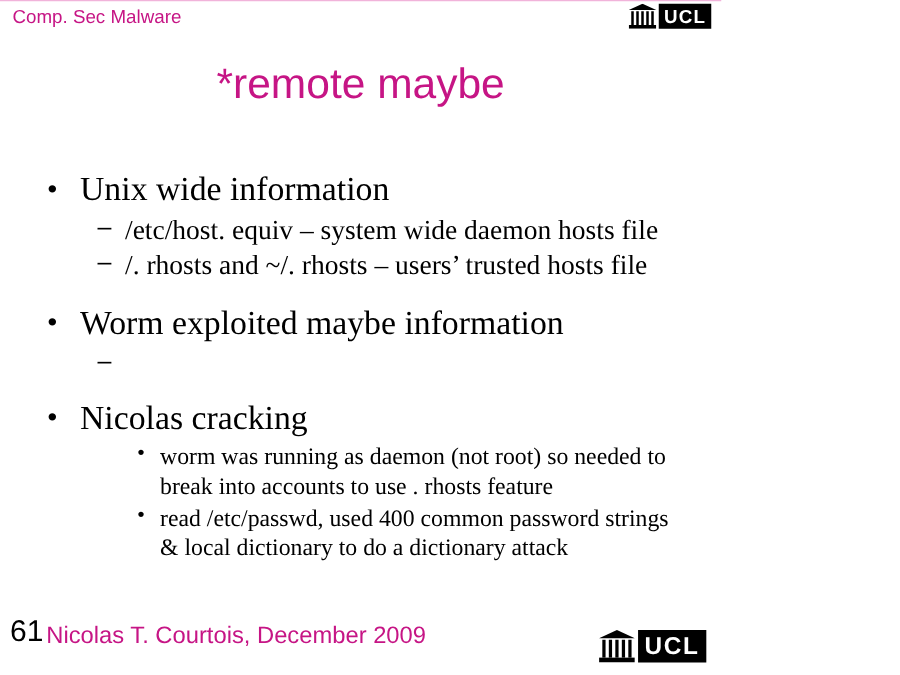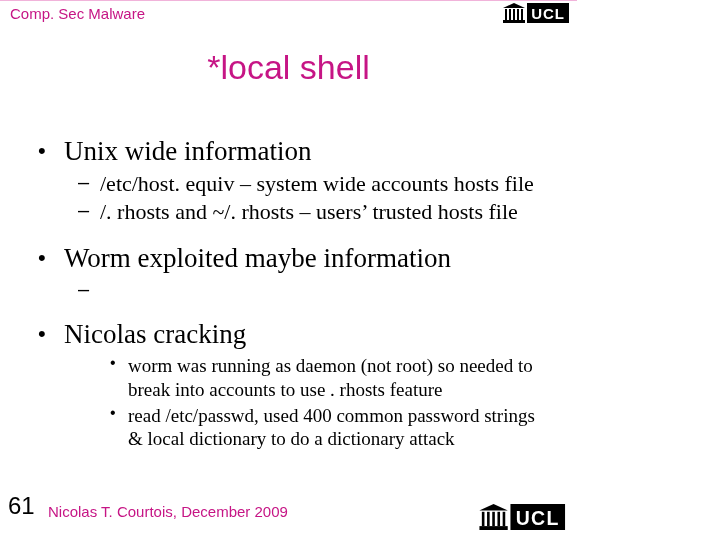--- a/index.html
+++ b/index.html
@@ -16,21 +16,21 @@
   .l1 { display: flex; font-size: 27px; margin: 6px 0 4px; }
   .l1 .b { width: 26px; flex: 0 0 26px; text-align: left; font-family: Arial, sans-serif; font-size: 22px; line-height: 30px; }
   .l2 { display: flex; font-size: 22px; margin: 2px 0 2px 40px; }
   .l2 .b { width: 22px; flex: 0 0 22px; font-family: Arial, sans-serif; font-size: 20px; }
   .l3 { display: flex; font-size: 19px; margin: 2px 0 2px 72px; }
   .l3 .b { width: 18px; flex: 0 0 18px; font-family: Arial, sans-serif; font-size: 16px; }
   .l3 .t { line-height: 1.25; }
   .gap { height: 10px; }
 
   .slidenum { position: absolute; left: 8px; bottom: 20px; font-size: 24px; font-family: Arial, sans-serif; }
-  .footer-author { position: absolute; left: 48px; bottom: 20px; font-size: 15px; font-family: Arial, sans-serif; }
+  .footer-author { position: absolute; left: 37px; bottom: 20px; font-size: 19px; font-family: Arial, sans-serif; }
   .footer-author .name { color: #c61585; }
   .footer-author .date { color: #c61585; }
 
   .logo { display: inline-flex; align-items: flex-start; }
   .logo-portico { width: 22px; height: 20px; }
   .logo-text { background: #000; color: #fff; font-weight: 700; font-family: Arial, sans-serif; font-size: 15px; padding: 2px 4px 1px; letter-spacing: 1px; margin-left: 2px; height: 20px; display: inline-flex; align-items: center; }
   .logo-br { position: absolute; right: 12px; bottom: 10px; transform: scale(1.3); transform-origin: bottom right; }
 </style>
 </head>
 <body>
@@ -48,31 +48,31 @@
           <rect x="6" y="6" width="2" height="11" fill="#000"></rect>
           <rect x="10" y="6" width="2" height="11" fill="#000"></rect>
           <rect x="14" y="6" width="2" height="11" fill="#000"></rect>
           <rect x="18" y="6" width="2" height="11" fill="#000"></rect>
         </svg>
         <span class="logo-text">UCL</span>
       </span>
     </div>
   </div>
 
-  <div class="title">*local shell</div>
+  <div class="title">*remote maybe</div>
 
   <div class="content">
 
     <div class="l1">
       <span class="b">•</span>
       <span class="t">Unix wide information</span>
     </div>
     <div class="l2">
       <span class="b">–</span>
-      <span class="t">/etc/host. equiv – system wide accounts hosts file</span>
+      <span class="t">/etc/host. equiv – system wide daemon hosts file</span>
     </div>
     <div class="l2">
       <span class="b">–</span>
       <span class="t">/. rhosts and ~/. rhosts – users’ trusted hosts file</span>
     </div>
 
     <div class="gap"></div>
     <div class="l1">
       <span class="b">•</span>
       <span class="t">Worm exploited maybe information</span>

